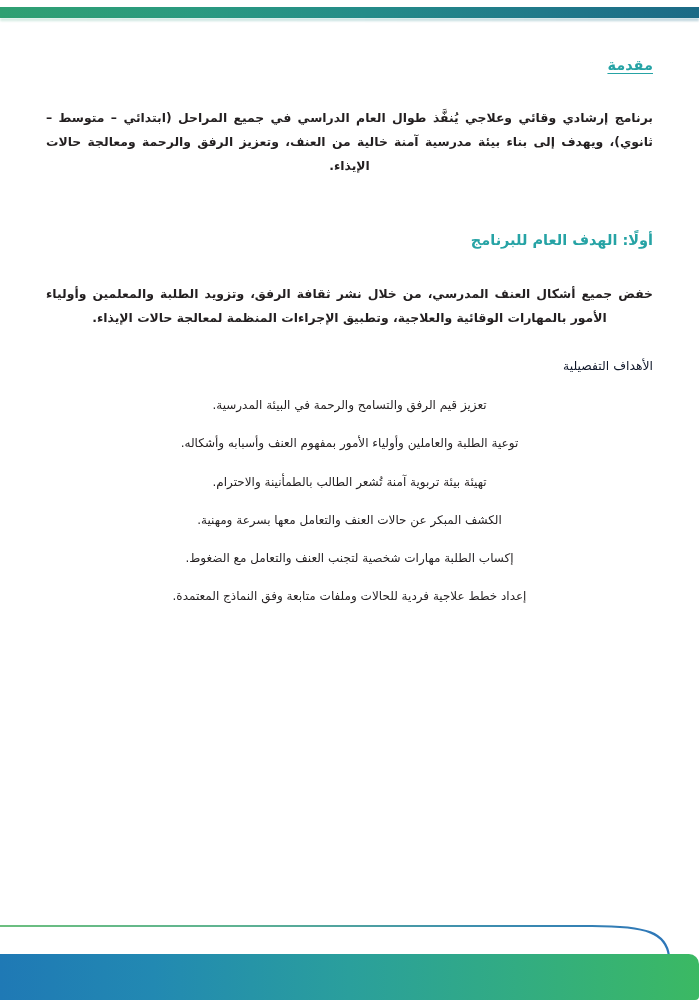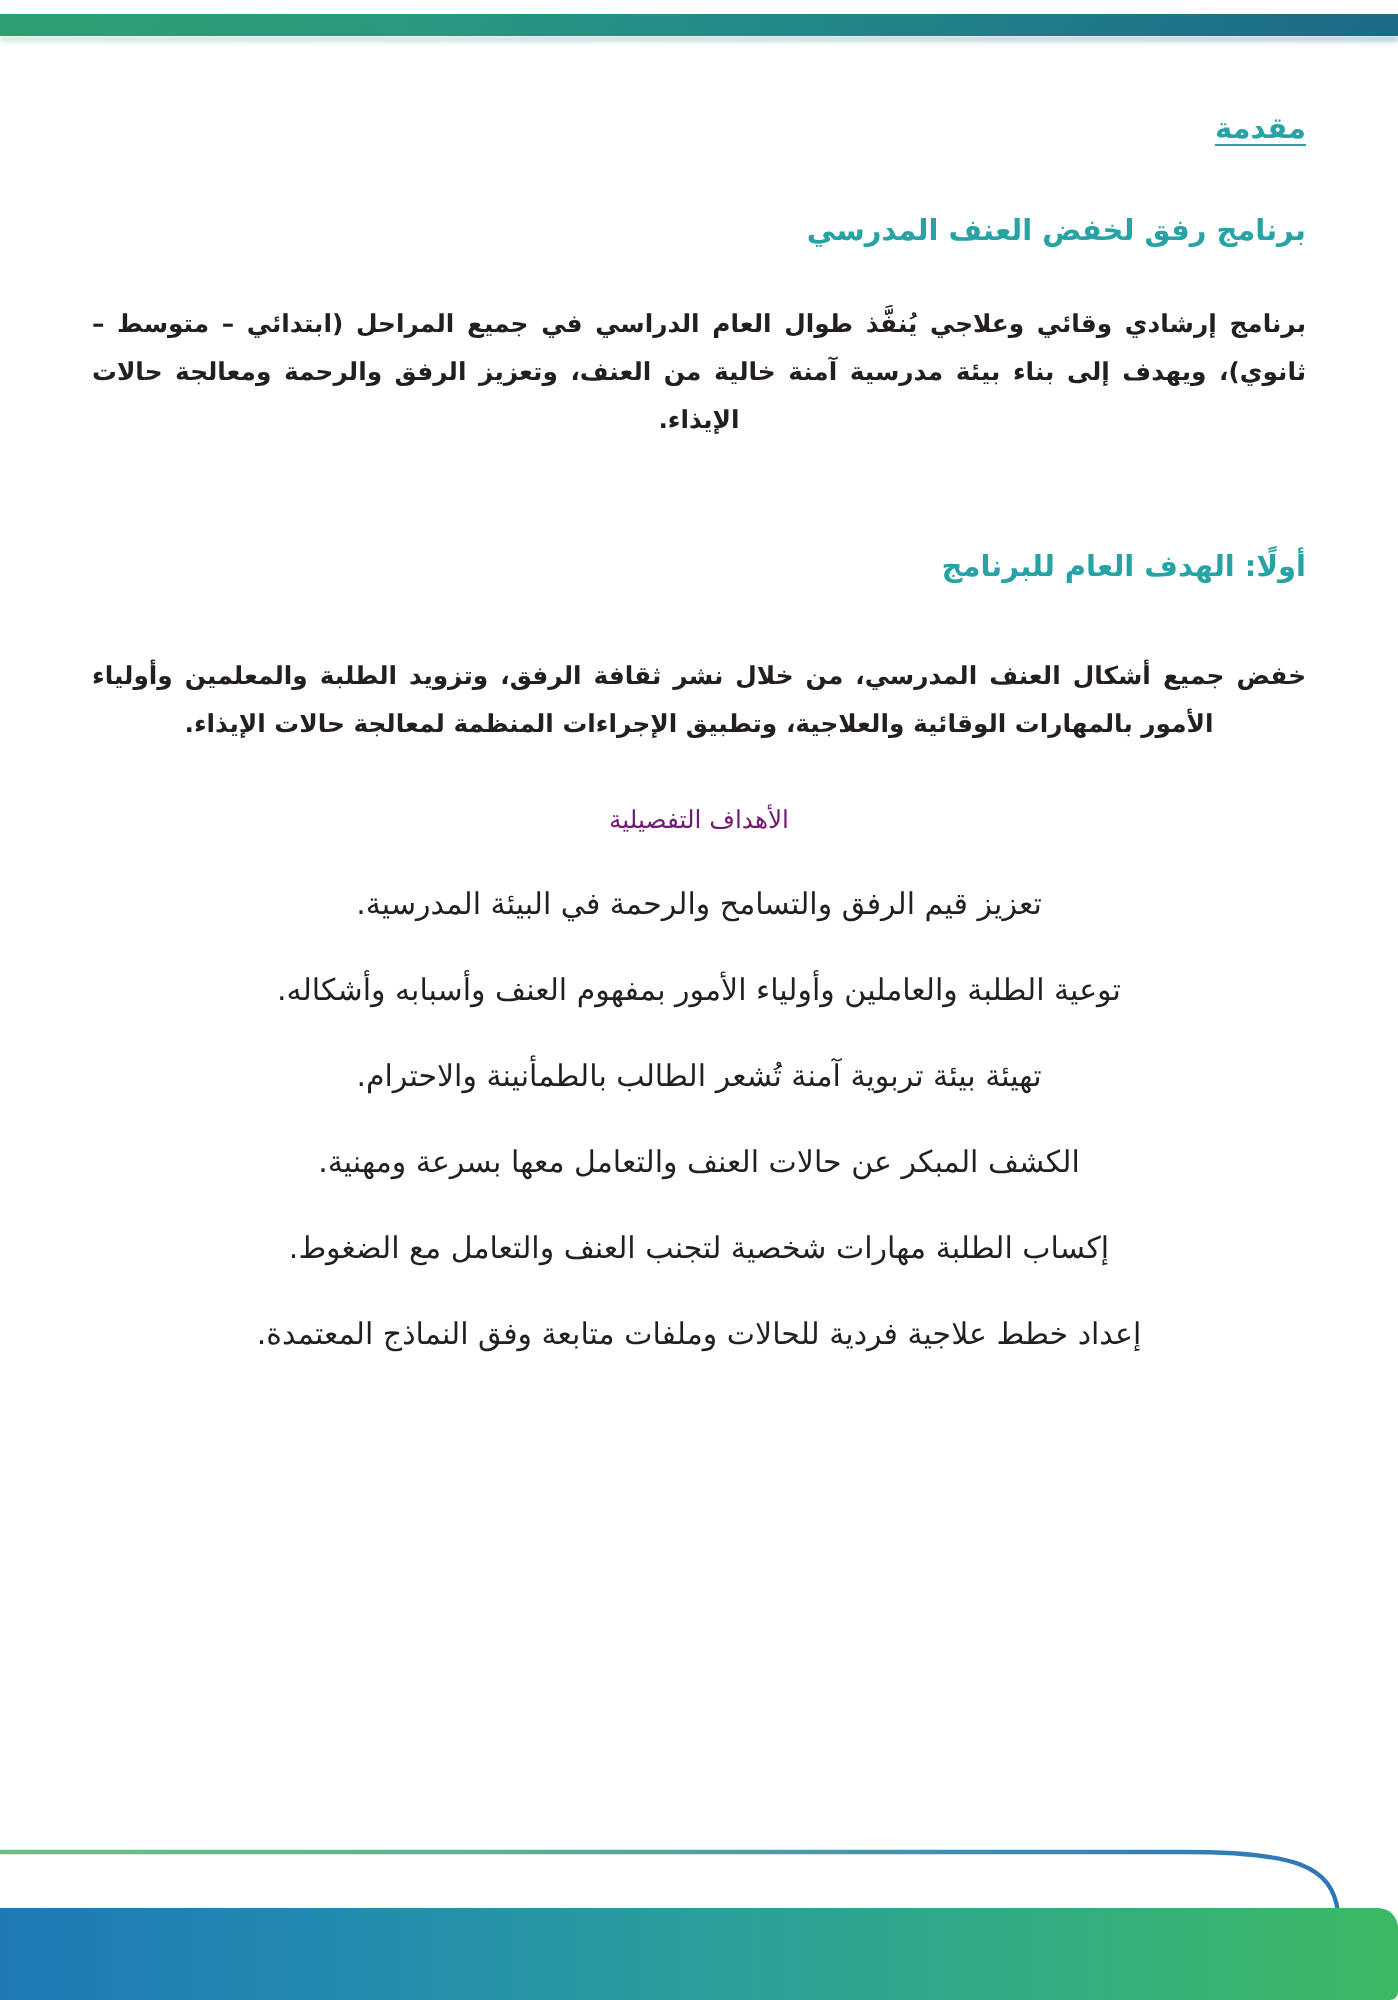--- a/index.html
+++ b/index.html
@@ -89,33 +89,33 @@
     margin-top: 0;
     margin-bottom: 30px;
   }
 
   .sublist {
     margin: 0;
     padding: 0;
     list-style: none;
   }
   .sublist li {
-    font-size: 15px;
+    font-size: 12px;
     line-height: 1.6;
     color: #231f20;
     text-align: center;
     margin: 0 0 19px 0;
   }
   .sublist li:last-child { margin-bottom: 12px; }
 
   .list-title {
     font-size: 12.4px;
     line-height: 1.6;
-    color: #701a75;
-    text-align: center;
+    color: #0f172a;
+    text-align: right;
     margin: 26px 0 20px 0;
   }
 
   
   .footer-deco {
     position: absolute;
     left: 0;
     bottom: 0;
     width: 699px;
     height: 110px;
@@ -144,21 +144,20 @@
 
 <div class="page">
 
   <div class="top-bar"></div>
   <div class="top-bar-shadow"></div>
 
   <div class="content">
 
     <h1 class="heading underlined h-intro">مقدمة</h1>
 
-    <h2 class="heading h-program">برنامج رفق لخفض العنف المدرسي</h2>
 
     <p class="body">برنامج إرشادي وقائي وعلاجي يُنفَّذ طوال العام الدراسي في جميع المراحل (ابتدائي – متوسط – ثانوي)، ويهدف إلى بناء بيئة مدرسية آمنة خالية من العنف، وتعزيز الرفق والرحمة ومعالجة حالات الإيذاء.</p>
 
     <div class="section-gap"></div>
 
     <h2 class="heading h-goal">أولًا: الهدف العام للبرنامج</h2>
 
     <p class="body">خفض جميع أشكال العنف المدرسي، من خلال نشر ثقافة الرفق، وتزويد الطلبة والمعلمين وأولياء الأمور بالمهارات الوقائية والعلاجية، وتطبيق الإجراءات المنظمة لمعالجة حالات الإيذاء.</p>
 
     <div class="list-title">الأهداف التفصيلية</div>

